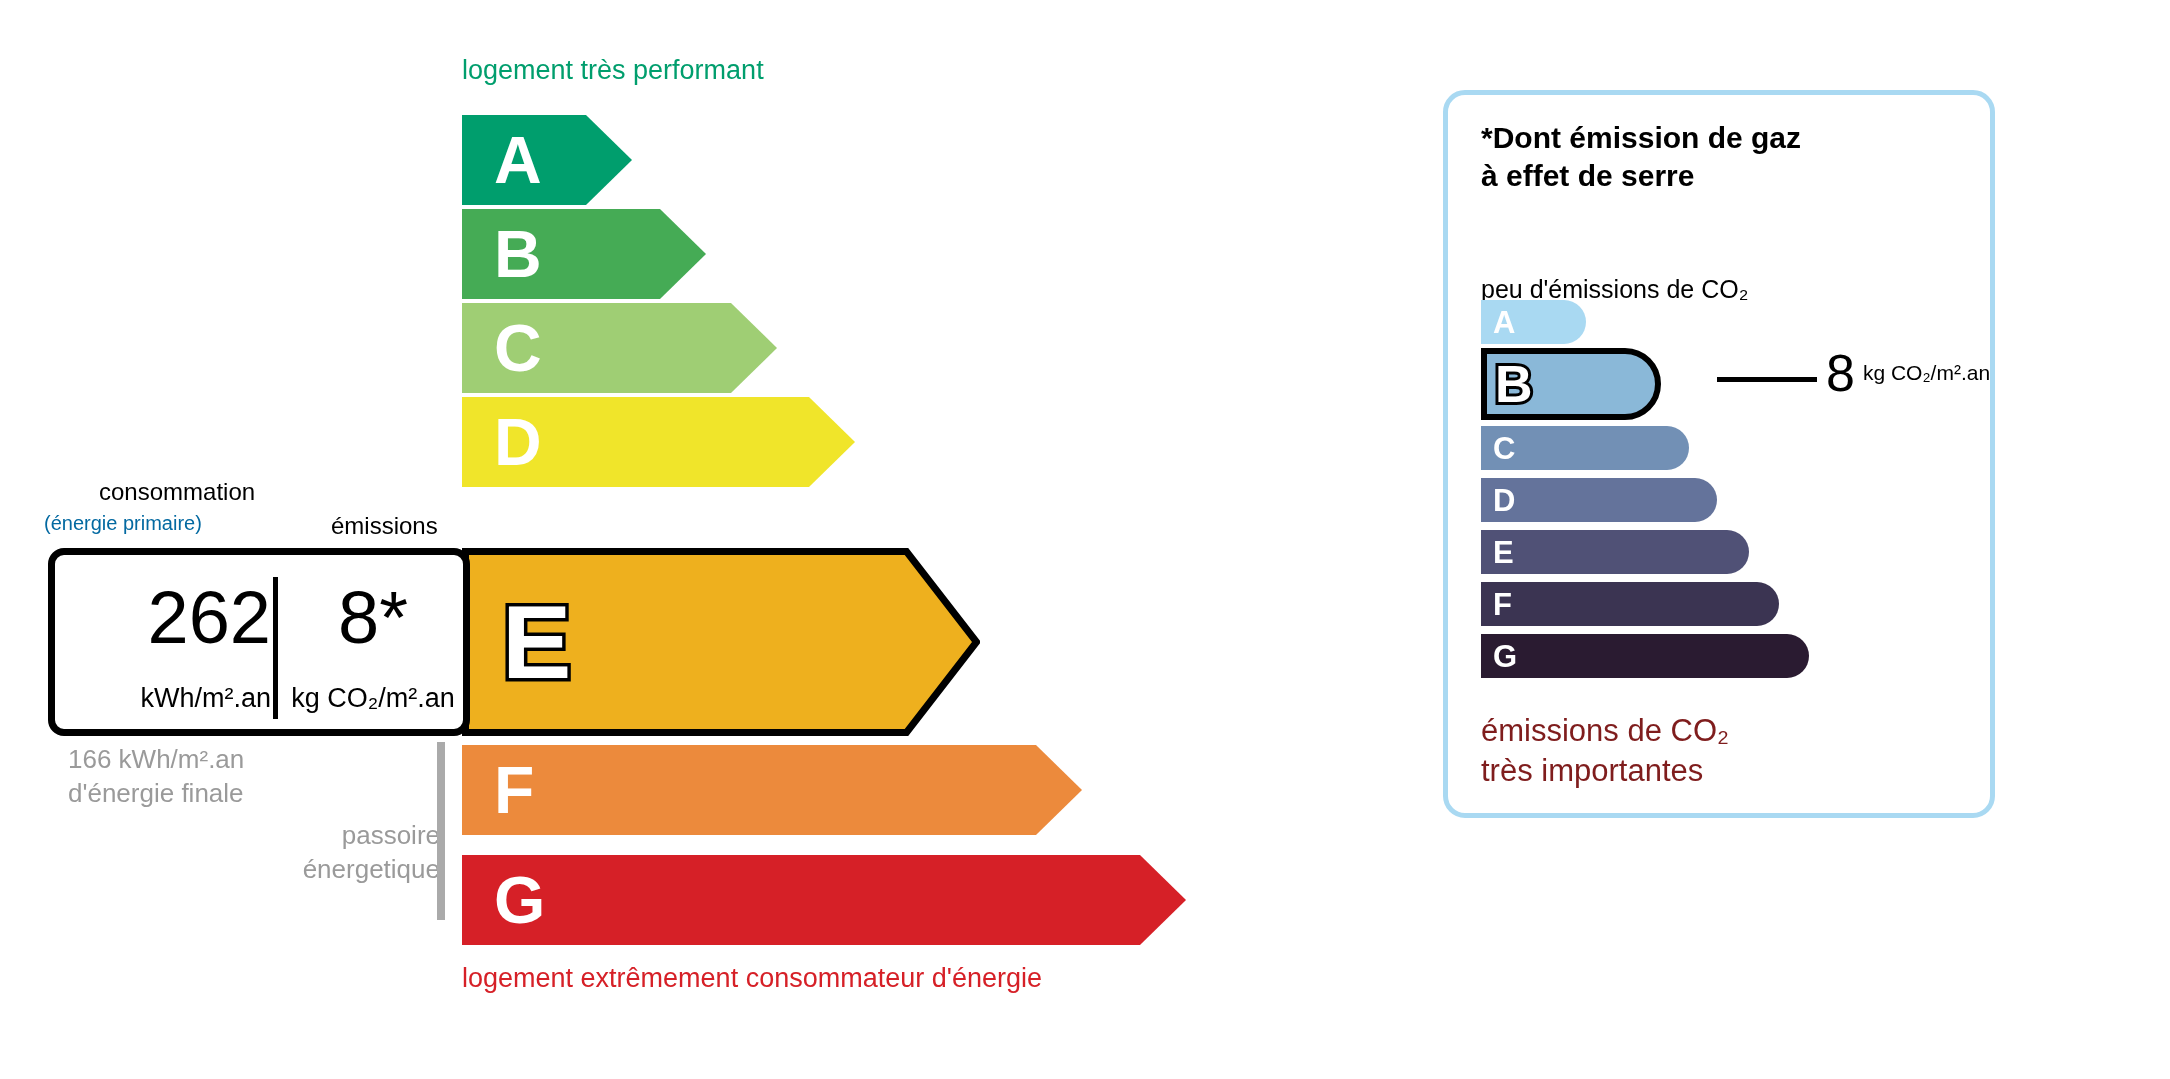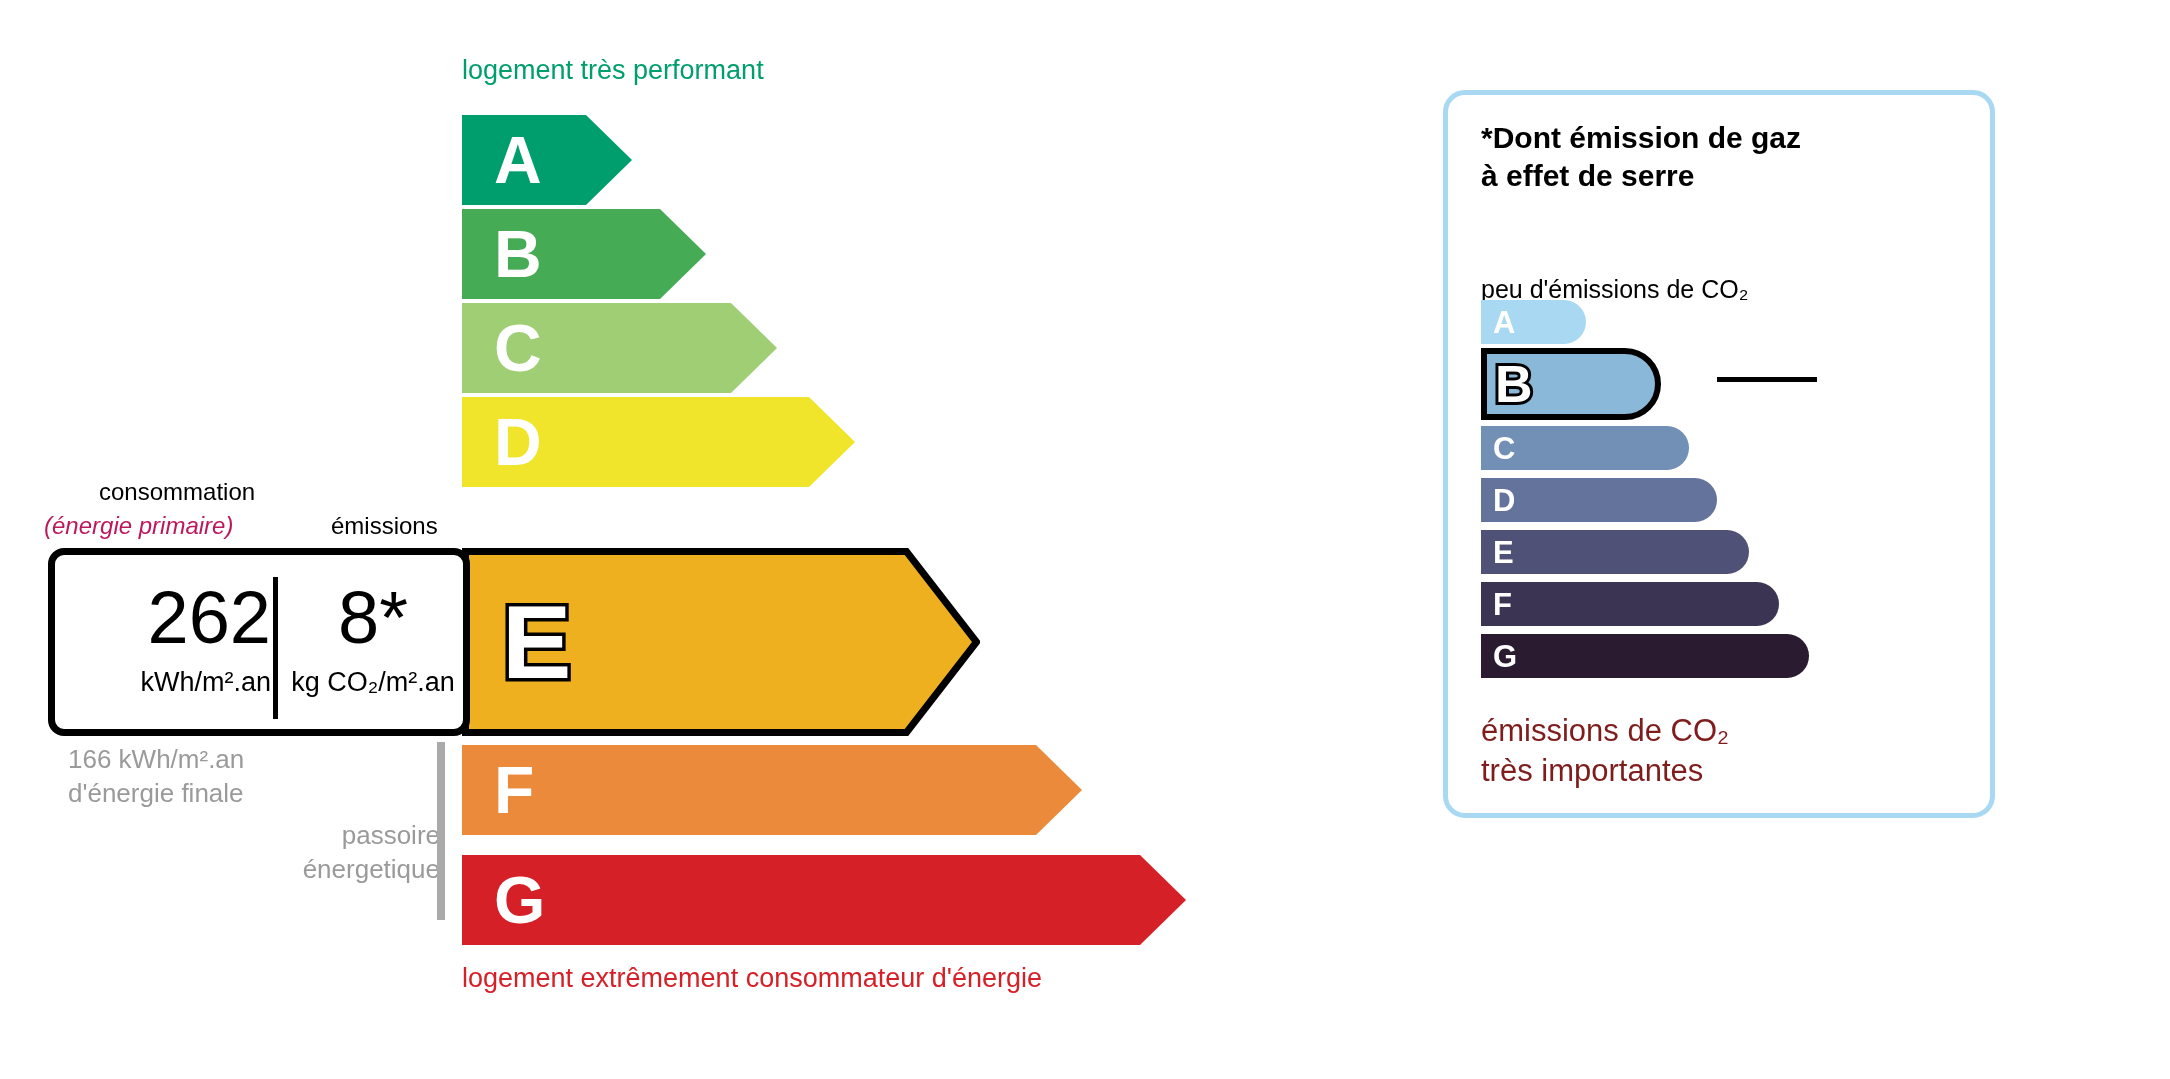--- a/index.html
+++ b/index.html
@@ -102,36 +102,35 @@
   .val-cell.right { left: 224px; width: 188px; }
   .val-num {
     font-size: 74px;
     line-height: 0.95;
     color: #000000;
     font-weight: normal;
   }
   .val-unit {
     font-size: 27px;
     color: #000000;
-    margin-top: 14px;
+    margin-top: 30px;
   }
 
   .hdr-label {
     position: absolute;
     font-size: 24px;
     color: #000000;
     white-space: nowrap;
     margin-left: 31px;
   }
   .hdr-sub {
     position: absolute;
-    font-size: 24px;
-    color: #be185d;
-    white-space: nowrap;
-    font-style: italic;
+    font-size: 20px;
+    color: #0369a1;
+    white-space: nowrap;
   }
   #hdr-consommation { left: 68px;  top: 478px; }
   #hdr-energie      { left: 44px;  top: 512px; }
   #hdr-emissions    { left: 300px; top: 512px; }
 
   #final-energy {
     position: absolute;
     left: 68px;
     top: 742px;
     font-size: 26px;
@@ -373,18 +372,21 @@
         <div class="cbar" style="background: rgb(59, 52, 82);"></div>
         <span class="cletter">F</span>
       </div>
       <div class="co2-row" style="top: 539px; width: 328px;">
         <div class="cbar" style="background: rgb(42, 27, 49);"></div>
         <span class="cletter">G</span>
       </div>
     </div>
 
   <div id="co2-leader"></div>
+  <div id="co2-value">
+    <span class="n">8</span><span class="u">kg CO₂/m².an</span>
+  </div>
 
   <div id="co2-bottom-caption">
     <div>émissions de CO₂</div>
     <div>très importantes</div>
   </div>
 </div>
 
 </body></html>

